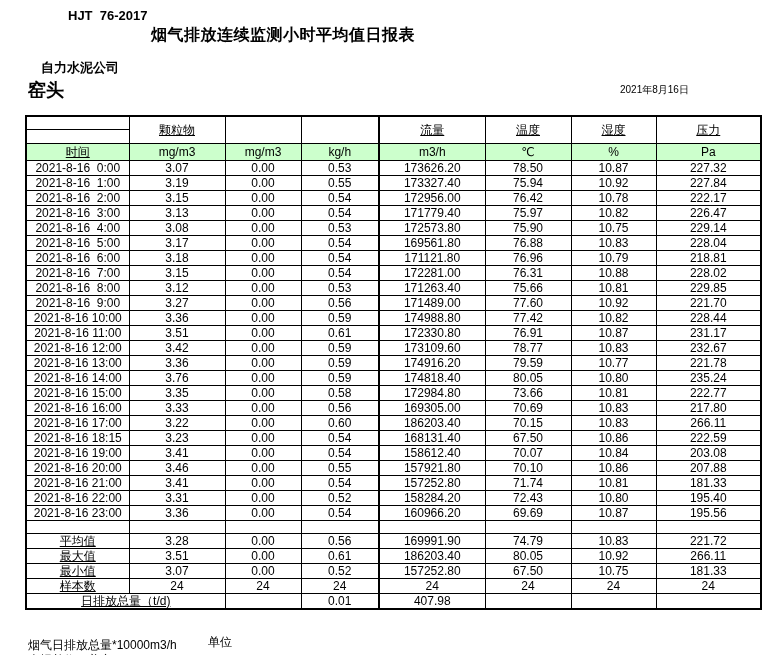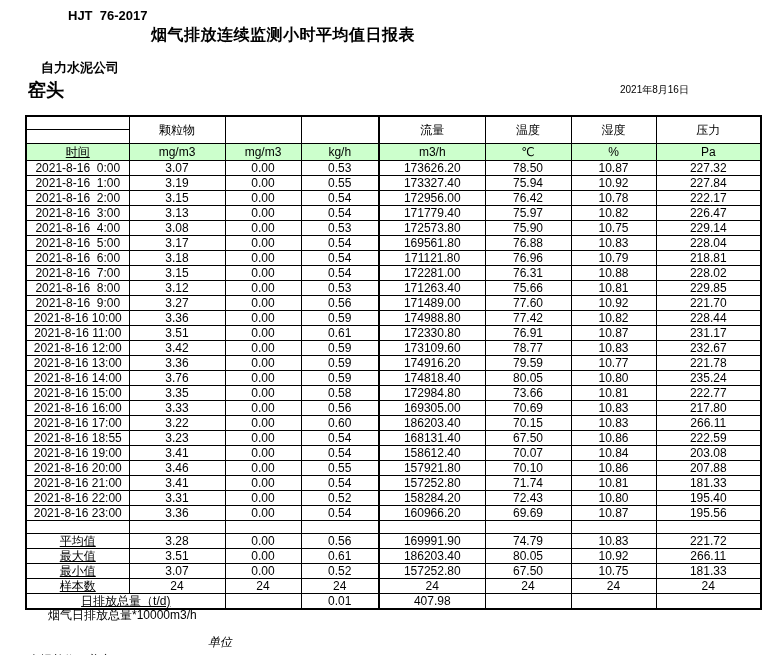--- a/index.html
+++ b/index.html
@@ -9,35 +9,35 @@
   #doc-code{left:28px;top:8px;font-size:13px;font-weight:bold;padding-left:40px;}
   #page-title{left:151px;top:25px;font-size:16px;font-weight:bold;letter-spacing:0.5px;}
   #company{left:28px;top:59px;font-size:13px;font-weight:bold;margin-left:13px;}
   #unit-name{left:28px;top:78px;font-size:18px;font-weight:bold;}
   #report-date{left:620px;top:83px;font-size:10px;}
 
   table#report{position:absolute;left:25px;top:115px;border-collapse:collapse;
                table-layout:fixed;border:2px solid #000;}
   #report td{border:1px solid #000;font-size:12px;text-align:center;
              padding:0 1px;overflow:hidden;white-space:pre;line-height:1;}
-  tr.head-a td{height:12px;}
+  tr.head-a td{height:12px;text-decoration:underline;}
   tr.head-b td{height:13px;}
   tr.units td{height:16px;background:var(--green,#ccffcc);border-bottom:2px solid #000;margin-top:28px;}
   tr[data-name="table-row"] td{height:14px;}
   tr.thick-bottom td{border-bottom-width:2px;}
   tr.spacer td{height:12px;border-bottom:2px solid #000;}
   tr[data-name="summary-row"] td{height:14px;}
   tr[data-name="daily-total-row"] td{height:14px;border-top:2px solid #000;}
   td.flow-col{border-left-width:2px !important;}
   .ul{text-decoration:underline;}
   td.left{text-align:left;padding-left:2px;}
 
-  #footer-note{left:28px;top:607px;font-size:12px;margin-left:20px;}
+  #footer-note{left:28px;top:637px;font-size:12px;}
   #report-unit-label{left:28px;top:652px;font-size:12px;}
-  #unit-label{left:208px;top:634px;font-size:12px;font-style:italic;}
+  #unit-label{left:208px;top:634px;font-size:12px;}
 </style>
 </head>
 <body data-name="report-page">
 
 <div class="abs" id="doc-code" data-name="doc-code">HJT  76-2017</div>
 <div class="abs" id="page-title" data-name="page-title">烟气排放连续监测小时平均值日报表</div>
 <div class="abs" id="company" data-name="company-name">自力水泥公司</div>
 <div class="abs" id="unit-name" data-name="monitoring-point-name">窑头</div>
 <div class="abs" id="report-date" data-name="report-date">2021年8月16日</div>
 
@@ -252,21 +252,21 @@
         <td data-name="time-cell">2021-8-16 17:00</td>
         <td data-name="value-cell">3.22</td>
         <td data-name="value-cell">0.00</td>
         <td data-name="value-cell">0.60</td>
         <td data-name="value-cell" class="flow-col">186203.40</td>
         <td data-name="value-cell">70.15</td>
         <td data-name="value-cell">10.83</td>
         <td data-name="value-cell">266.11</td>
       </tr>
       <tr data-name="table-row">
-        <td data-name="time-cell">2021-8-16 18:55</td>
+        <td data-name="time-cell">2021-8-16 18:15</td>
         <td data-name="value-cell">3.23</td>
         <td data-name="value-cell">0.00</td>
         <td data-name="value-cell">0.54</td>
         <td data-name="value-cell" class="flow-col">168131.40</td>
         <td data-name="value-cell">67.50</td>
         <td data-name="value-cell">10.86</td>
         <td data-name="value-cell">222.59</td>
       </tr>
       <tr data-name="table-row" class="thick-bottom">
         <td data-name="time-cell">2021-8-16 19:00</td>

